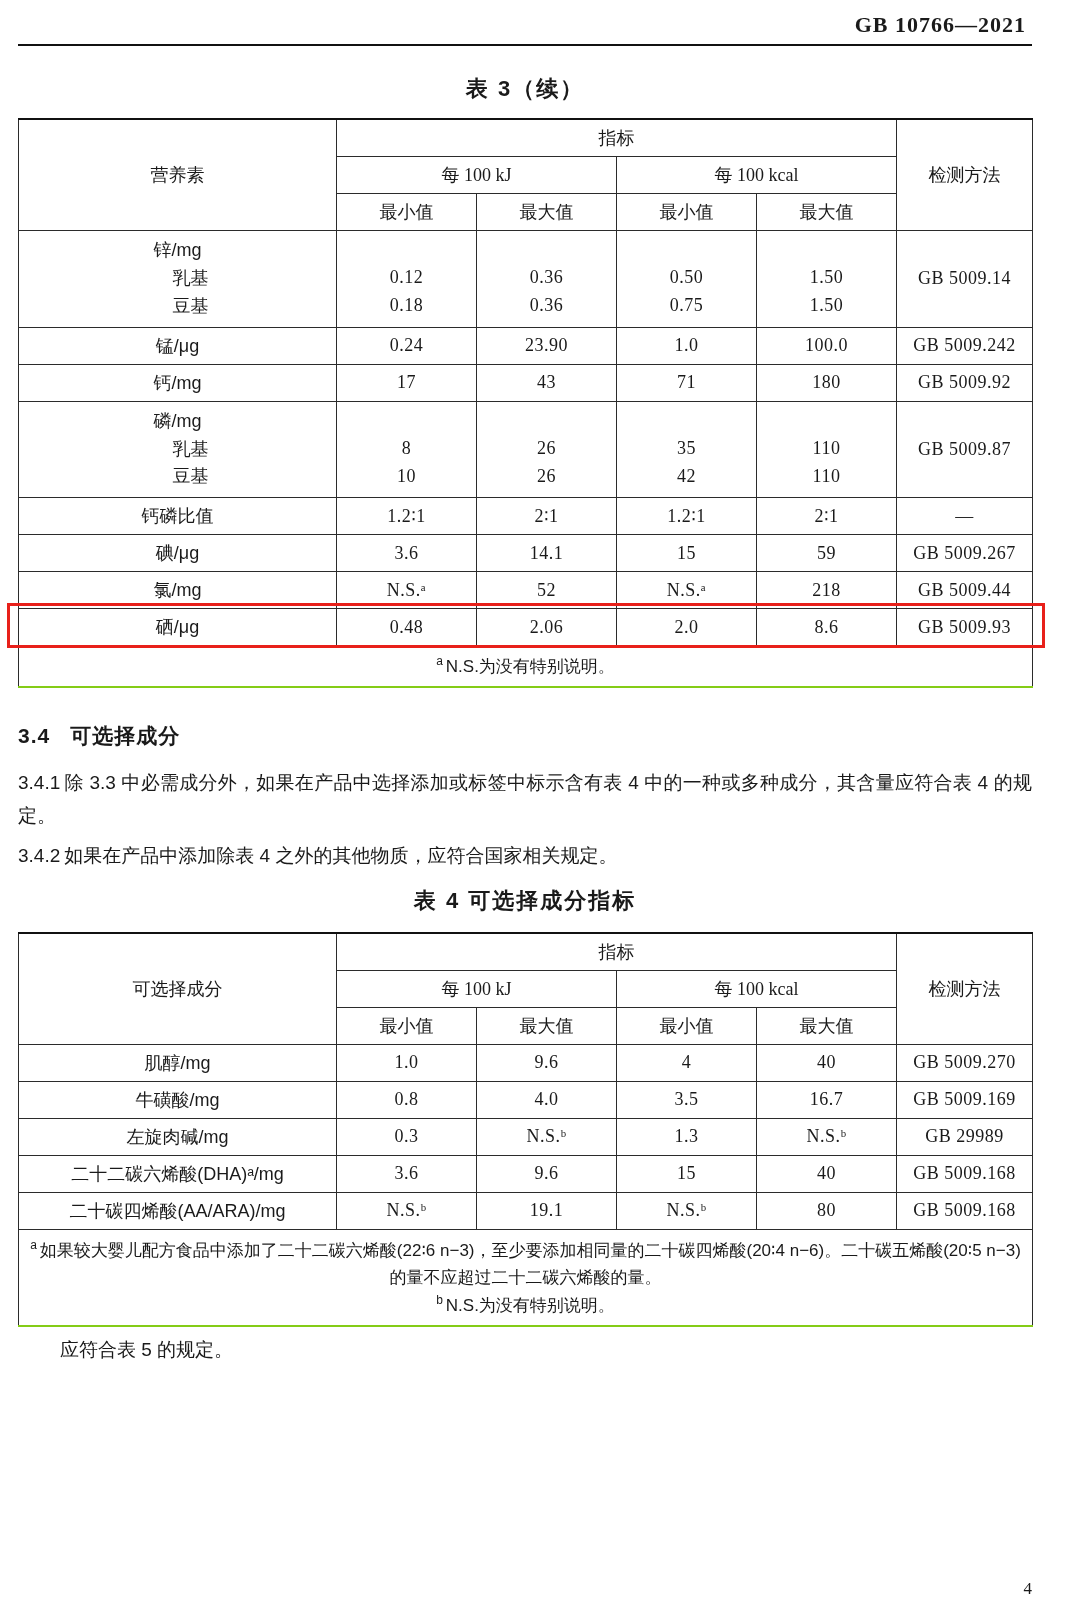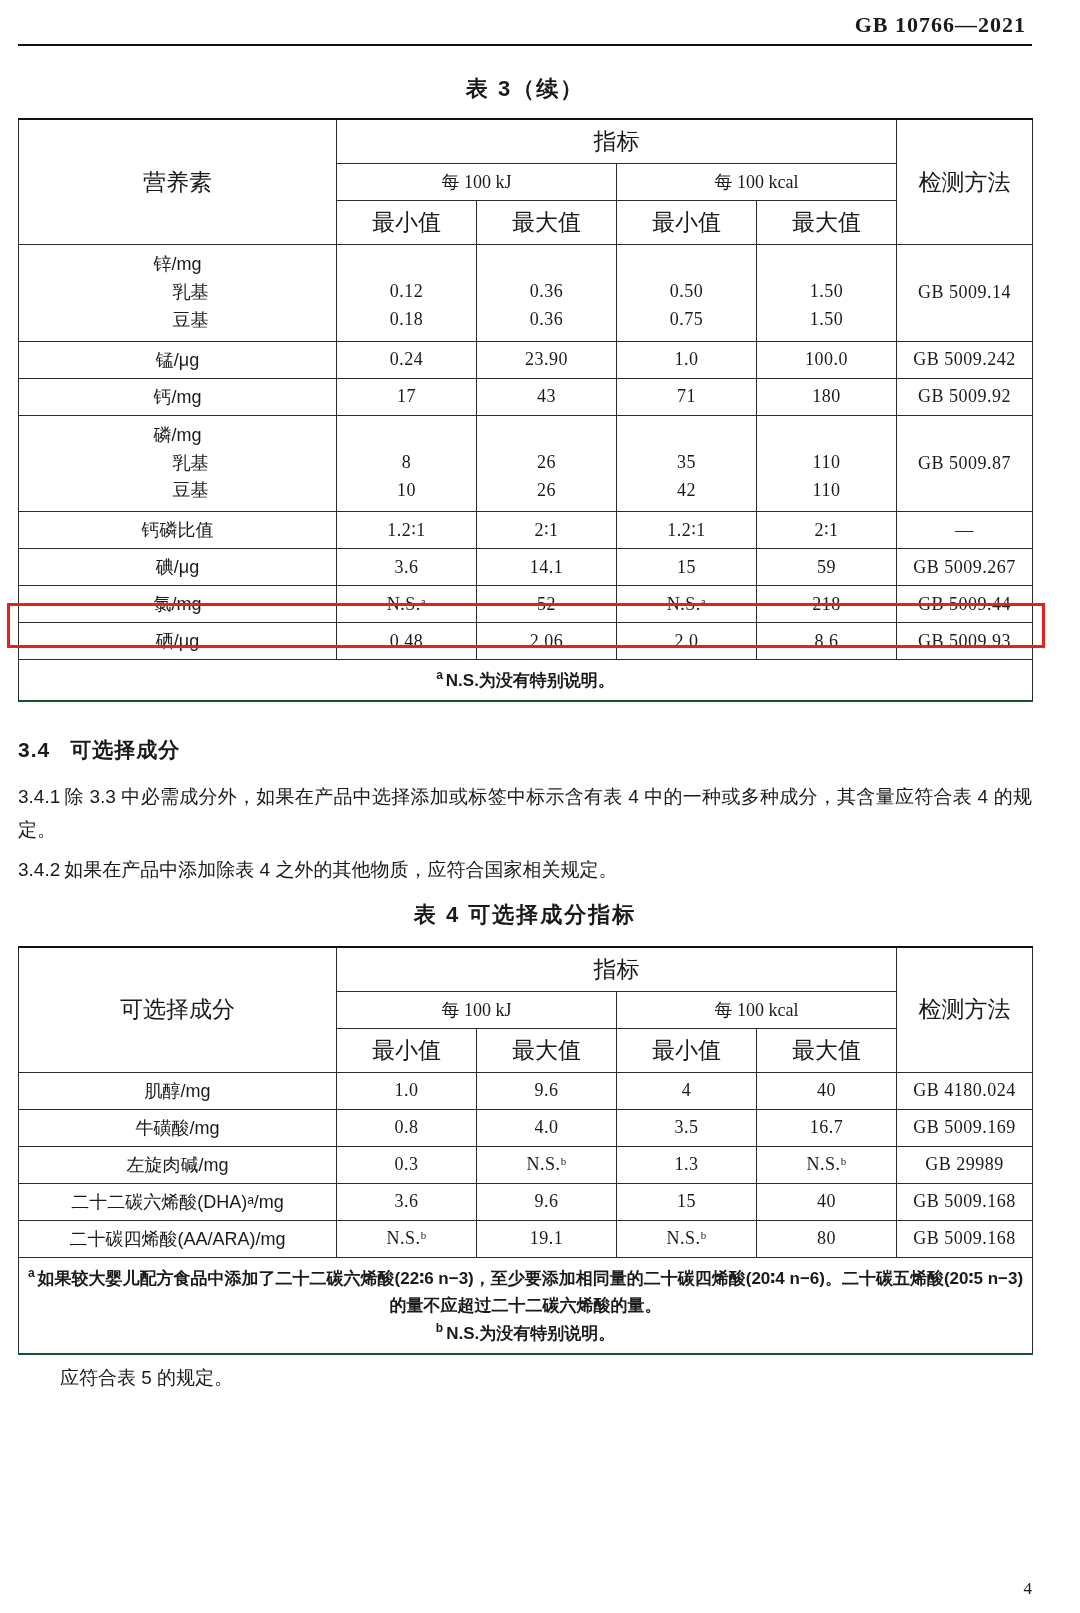--- a/index.html
+++ b/index.html
@@ -58,41 +58,41 @@
     table-layout: fixed;
   }
   table.gb td, table.gb th {
     border: 1px solid #2b2b2b;
     text-align: center;
     vertical-align: middle;
     padding: 6px 4px;
     font-weight: normal;
   }
   table.gb .outer-top { border-top: 2px solid #111; }
-  table.gb .outer-bottom { border-bottom: 2px solid #14532d; font-weight: bold; }
+  table.gb .outer-bottom { border-bottom: 2px solid #84cc16; }
   .col-nutrient { width: 318px; }
   .col-val { width: 140px; }
   .col-method { width: 136px; }
 
   .cell-left {
     text-align: left;
     padding-left: 16px;
     font-family: "Liberation Sans", "DejaVu Sans", sans-serif;
     font-size: 18px;
   }
   .sub-line {
     padding-left: 26px;
     display: block;
     line-height: 1.55;
   }
   .name-main { display: block; line-height: 1.55; }
   .vstack div { line-height: 1.55; }
   .hdr-cn {
     font-family: "Liberation Sans", "DejaVu Sans", sans-serif;
-    font-size: 23px;
+    font-size: 18px;
   }
   .note-row td {
     text-align: left;
     padding: 6px 10px 8px 22px;
     font-size: 17px;
     line-height: 1.6;
     font-family: "Liberation Sans", "DejaVu Sans", sans-serif;
   }
   .sup-marker {
     font-size: 12px;
@@ -331,21 +331,21 @@
         <td class="hdr-cn">最小值</td>
         <td class="hdr-cn">最大值</td>
       </tr>
 
       <tr>
         <td class="cell-left">肌醇/mg</td>
         <td class="num">1.0</td>
         <td class="num">9.6</td>
         <td class="num">4</td>
         <td class="num">40</td>
-        <td class="num">GB 4180.024</td>
+        <td class="num">GB 5009.270</td>
       </tr>
       <tr>
         <td class="cell-left">牛磺酸/mg</td>
         <td class="num">0.8</td>
         <td class="num">4.0</td>
         <td class="num">3.5</td>
         <td class="num">16.7</td>
         <td class="num">GB 5009.169</td>
       </tr>
       <tr>

